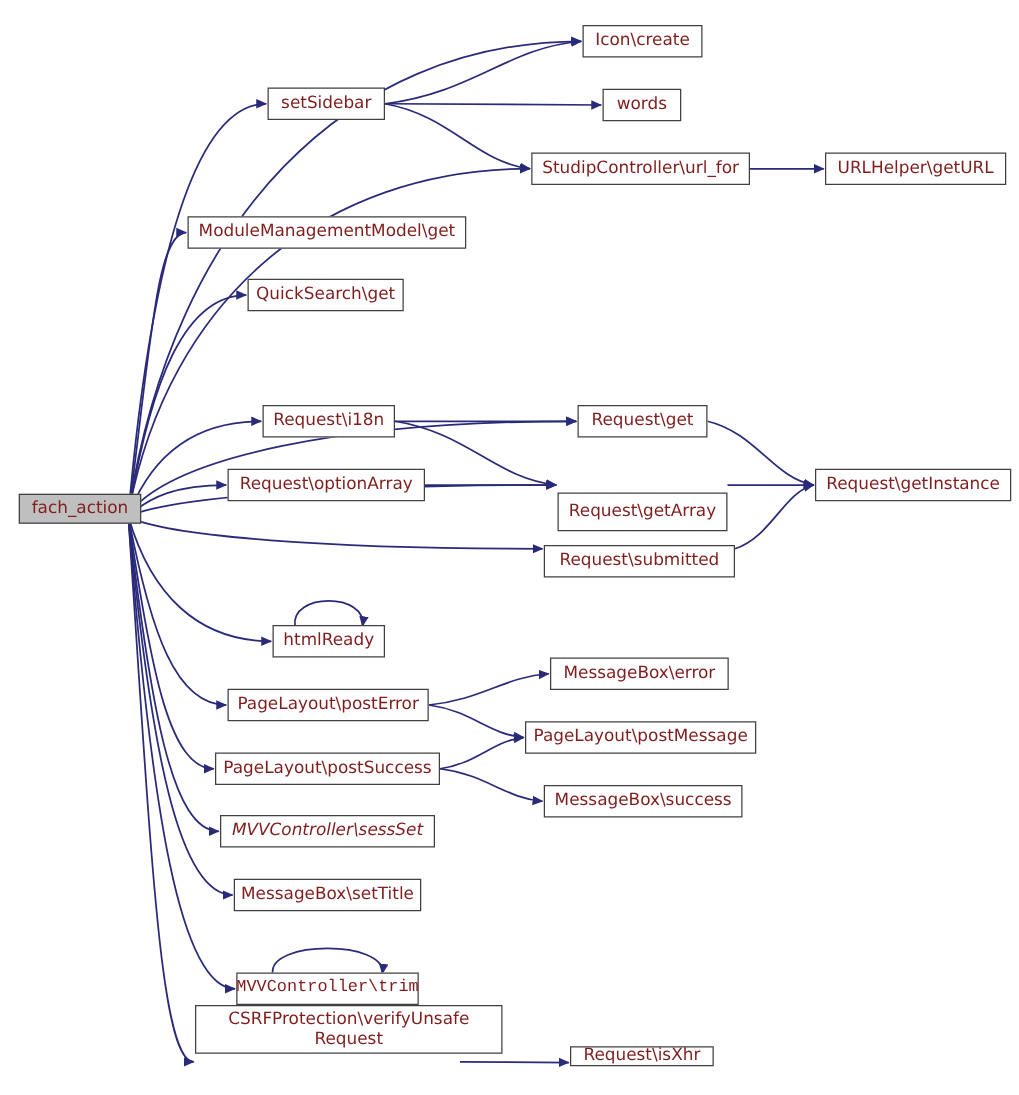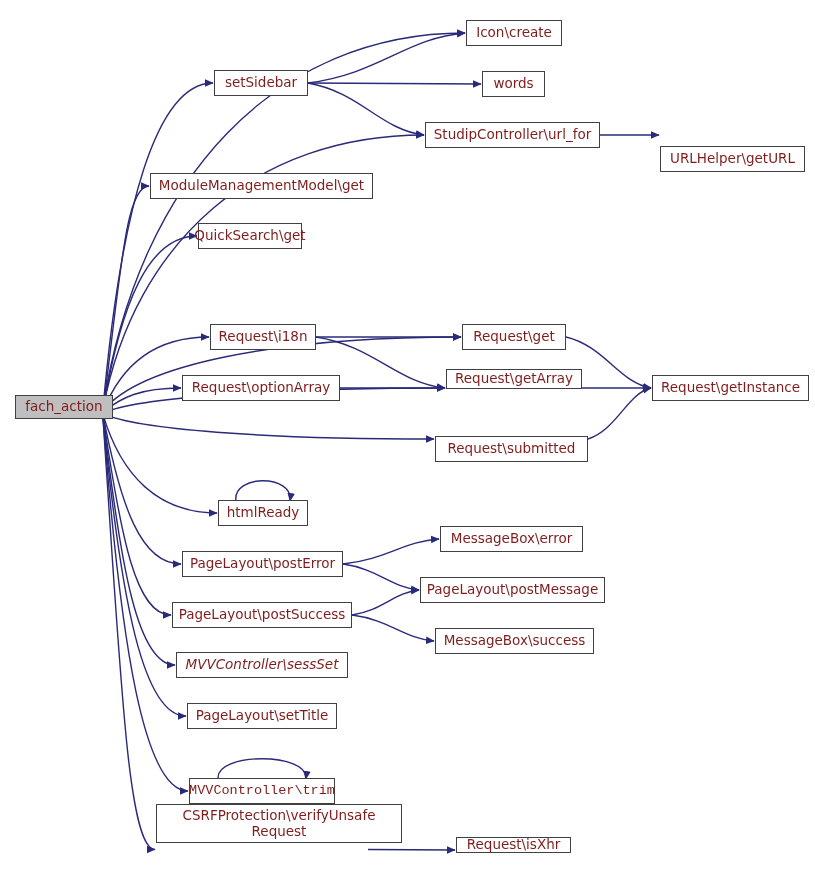--- a/index.html
+++ b/index.html
@@ -91,35 +91,35 @@
         <path d="M 352 615 C 389.35 619.68, 403.46 638.4, 434 641" marker-end="url(#arrow)"></path>
         <path d="M 368 849.5 L 455 850" marker-end="url(#arrow)"></path>
       </g>
   </svg>
   <div id="nodes-group">
       <div class="node highlight" style="left: 5px; top: 395px; width: 98px; height: 24px; margin-left: 10px;"><span>fach_action</span></div>
       <div class="node" style="left: 466px; top: 20px; width: 96px; height: 26px;"><span>Icon\create</span></div>
       <div class="node" style="left: 214px; top: 70px; width: 94px; height: 26px;"><span>setSidebar</span></div>
       <div class="node" style="left: 482px; top: 71px; width: 63px; height: 26px;"><span>words</span></div>
       <div class="node" style="left: 425px; top: 122px; width: 175px; height: 26px;"><span>StudipController\url_for</span></div>
-      <div class="node" style="left: 660px; top: 122px; width: 145px; height: 26px; margin-top: 24px;"><span>URLHelper\getURL</span></div>
+      <div class="node" style="left: 660px; top: 122px; width: 145px; height: 26px;"><span>URLHelper\getURL</span></div>
       <div class="node" style="left: 150px; top: 173px; width: 223px; height: 26px;"><span>ModuleManagementModel\get</span></div>
-      <div class="node" style="left: 198px; top: 223px; width: 104px; height: 26px;"><span>QuickSearch\get</span></div>
+      <div class="node" style="left: 198px; top: 223px; width: 125px; height: 26px;"><span>QuickSearch\get</span></div>
       <div class="node" style="left: 210px; top: 324px; width: 106px; height: 26px;"><span>Request\i18n</span></div>
       <div class="node" style="left: 462px; top: 324px; width: 104px; height: 26px;"><span>Request\get</span></div>
       <div class="node" style="left: 182px; top: 375px; width: 158px; height: 26px;"><span>Request\optionArray</span></div>
-      <div class="node" style="left: 446px; top: 369px; width: 136px; height: 20px;"><span>Request\getArray</span></div>
+      <div class="node" style="left: 446px; top: 394px; width: 136px; height: 31px;"><span>Request\getArray</span></div>
       <div class="node" style="left: 652px; top: 375px; width: 157px; height: 26px;"><span>Request\getInstance</span></div>
       <div class="node" style="left: 435px; top: 436px; width: 153px; height: 26px;"><span>Request\submitted</span></div>
       <div class="node" style="left: 218px; top: 500px; width: 90px; height: 26px;"><span>htmlReady</span></div>
       <div class="node" style="left: 440px; top: 526px; width: 143px; height: 26px;"><span>MessageBox\error</span></div>
       <div class="node" style="left: 182px; top: 551px; width: 161px; height: 26px;"><span>PageLayout\postError</span></div>
       <div class="node" style="left: 420px; top: 577px; width: 185px; height: 26px;"><span>PageLayout\postMessage</span></div>
       <div class="node" style="left: 172px; top: 602px; width: 180px; height: 26px;"><span>PageLayout\postSuccess</span></div>
       <div class="node" style="left: 435px; top: 628px; width: 159px; height: 26px;"><span>MessageBox\success</span></div>
       <div class="node" style="left: 176px; top: 652px; width: 172px; height: 26px; font-style: italic;"><span>MVVController\sessSet</span></div>
-      <div class="node" style="left: 187px; top: 703px; width: 150px; height: 26px;"><span>PageLayout\setTitle</span></div>
+      <div class="node" style="left: 187px; top: 703px; width: 150px; height: 26px;"><span>MessageBox\setTitle</span></div>
       <div class="node" style="left: 189px; top: 778px; width: 146px; height: 26px; font-family: Liberation Mono, monospace;"><span>MVVController\trim</span></div>
       <div class="node" style="left: 156px; top: 804px; width: 246px; height: 39px;"><span>CSRFProtection\verifyUnsafe
 Request</span></div>
       <div class="node" style="left: 456px; top: 837px; width: 115px; height: 16px;"><span>Request\isXhr</span></div>
     </div>
 </div>
 
 </body></html>

